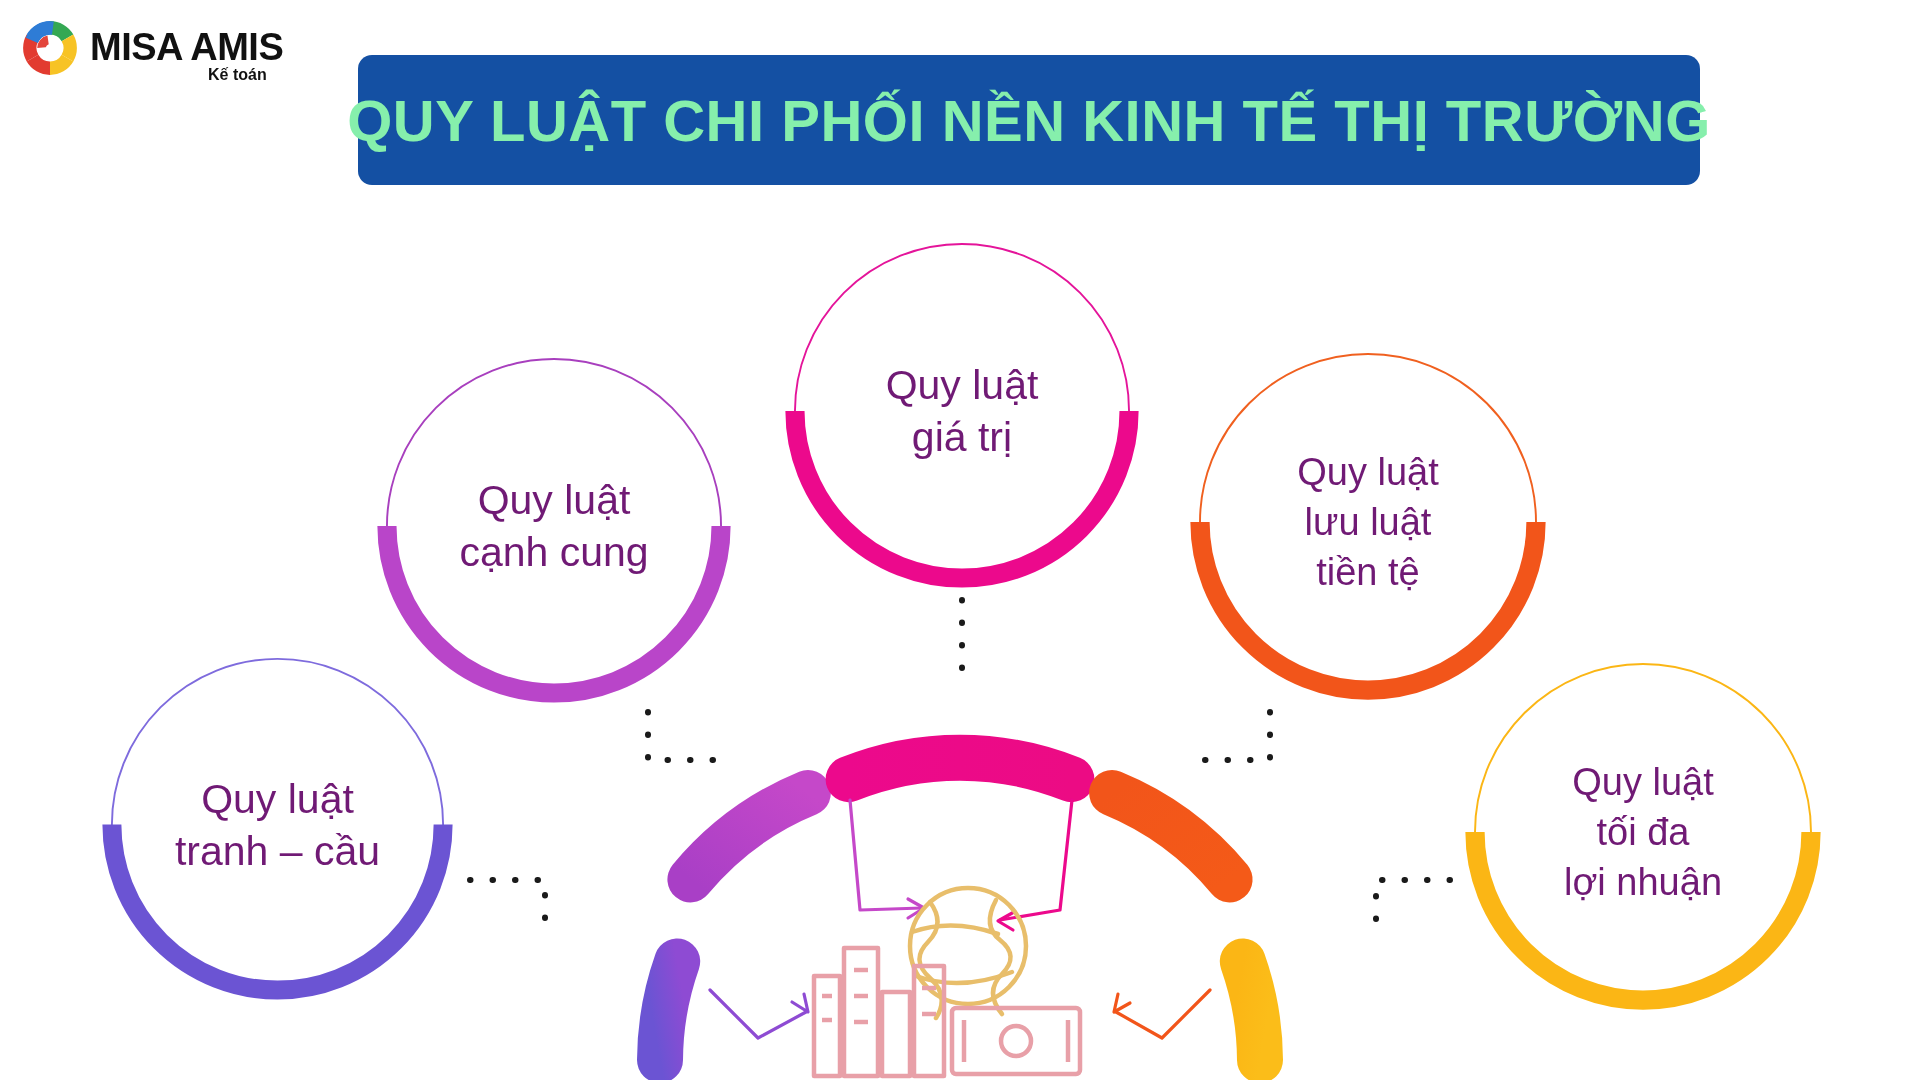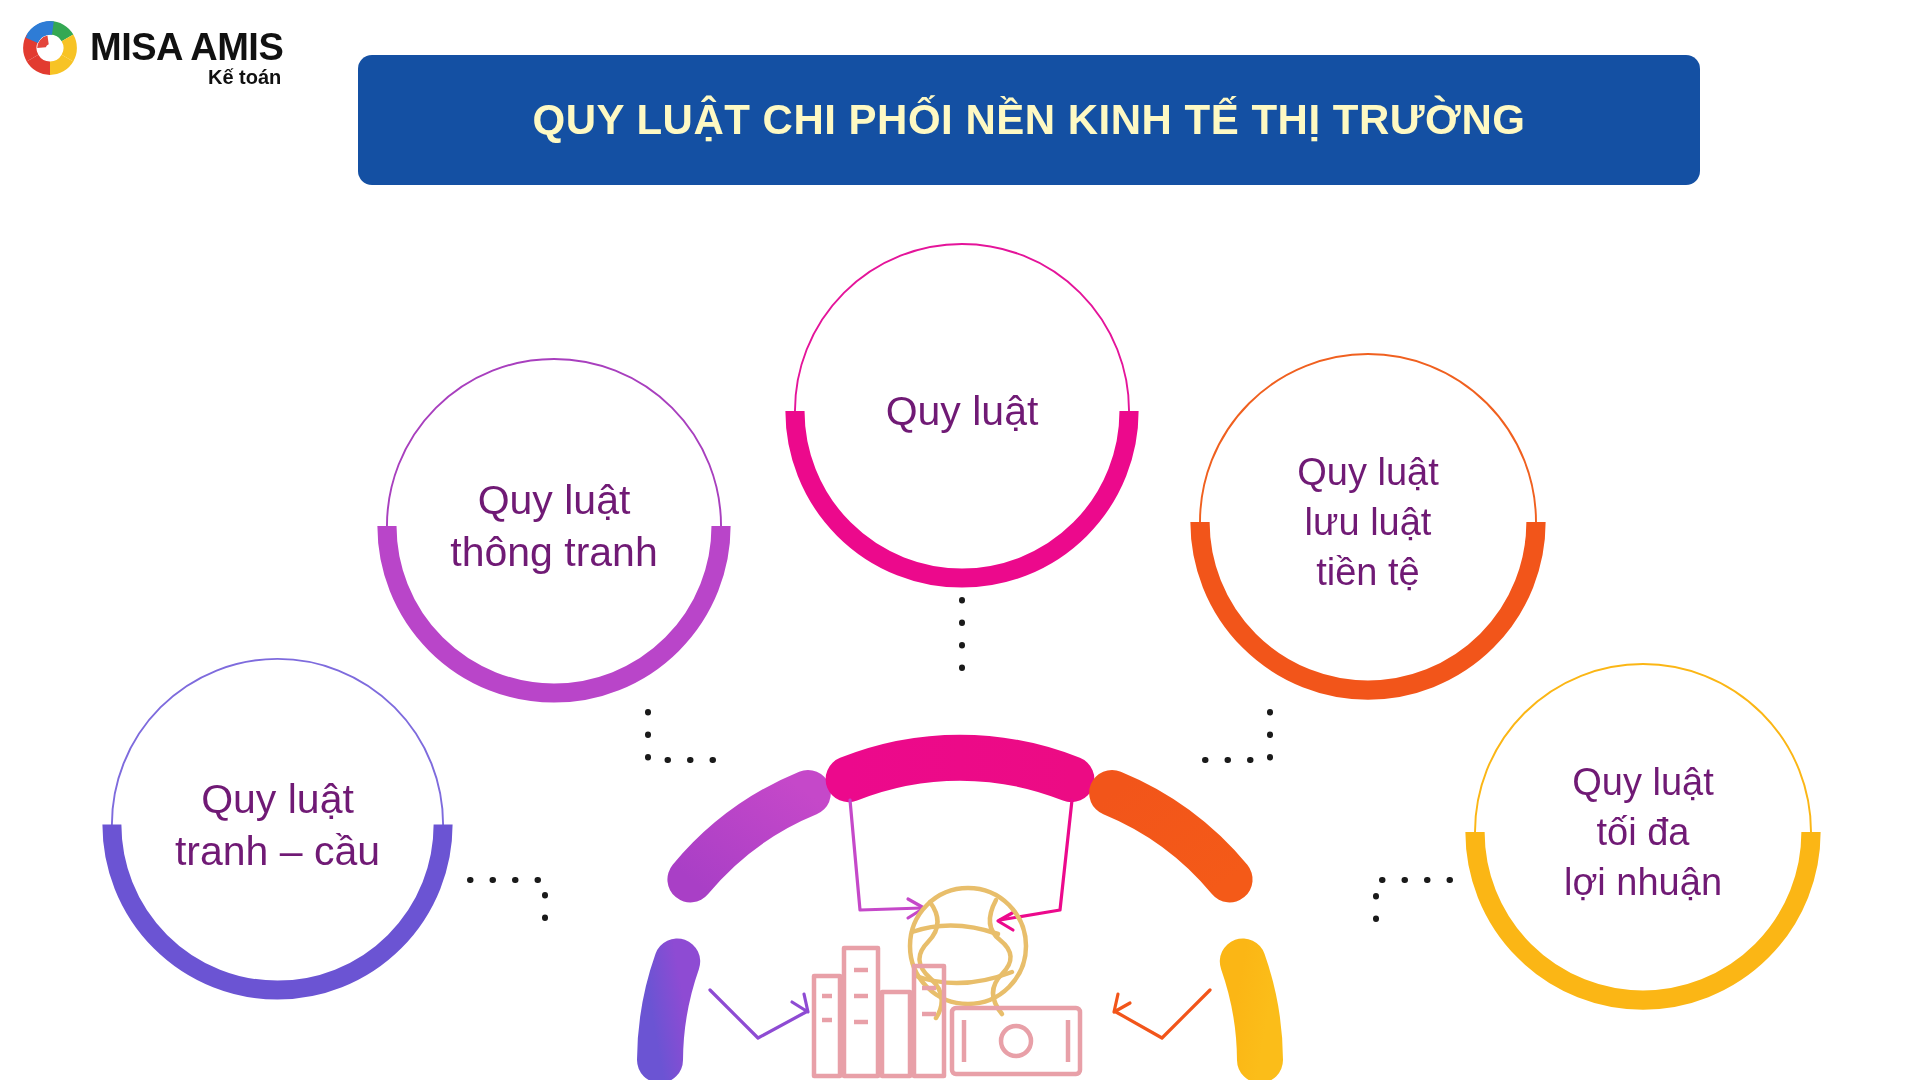--- a/index.html
+++ b/index.html
@@ -27,36 +27,36 @@
     width: 64px; height: 64px;
   }
   #logo-wordmark {
     position: absolute; left: 72px; top: 14px;
     font-size: 38px; font-weight: 700; letter-spacing: -0.5px;
     color: #111111; white-space: nowrap;
     font-family: "Liberation Sans", "DejaVu Sans", sans-serif;
   }
   #logo-sub {
     position: absolute; left: 190px; top: 54px;
-    font-size: 20px; font-weight: 700; color: #111111;
+    font-size: 16px; font-weight: 700; color: #111111;
     white-space: nowrap;
   }
 
   
   #title-banner {
     position: absolute;
     left: 358px; top: 55px;
     width: 1342px; height: 130px;
     background: #1450A3;
     border-radius: 14px;
     display: flex; align-items: center; justify-content: center;
   }
   #title-text {
-    color: #fef9c3;
-    font-size: 42px;
+    color: #86efac;
+    font-size: 58px;
     font-weight: 700;
     letter-spacing: 0.5px;
     white-space: nowrap;
     text-align: right;
     font-family: "Liberation Sans", "DejaVu Sans", sans-serif;
   }
 
   
   .bubble {
     position: absolute;
@@ -234,31 +234,32 @@
     </div>
   </div>
 
   <div class="bubble" id="bubble-1" style="left:380px; top:352px; width:348px; height:348px;">
     <svg class="ring-svg" viewBox="0 0 200 200">
       <circle cx="100" cy="100" r="96" fill="#ffffff" stroke="#A83FBE" stroke-width="1.1"></circle>
       <path d="M 4 100 A 96 96 0 0 0 196 100" fill="none" stroke="#B945C9" stroke-width="11" stroke-linecap="butt"></path>
     </svg>
     <div class="bubble-label" style="font-size:41px;">
       <div>Quy luật</div>
-      <div>thông tranh</div>
+      <div>cạnh cung</div>
     </div>
   </div>
 
   <div class="bubble" id="bubble-2" style="left:788px; top:237px; width:348px; height:348px;">
     <svg class="ring-svg" viewBox="0 0 200 200">
       <circle cx="100" cy="100" r="96" fill="#ffffff" stroke="#E4149A" stroke-width="1.1"></circle>
       <path d="M 4 100 A 96 96 0 0 0 196 100" fill="none" stroke="#EC098C" stroke-width="11" stroke-linecap="butt"></path>
     </svg>
     <div class="bubble-label" style="font-size:41px;">
       <div>Quy luật</div>
+      <div>giá trị</div>
     </div>
   </div>
 
   <div class="bubble" id="bubble-3" style="left:1193px; top:347px; width:350px; height:350px;">
     <svg class="ring-svg" viewBox="0 0 200 200">
       <circle cx="100" cy="100" r="96" fill="#ffffff" stroke="#F0601F" stroke-width="1.1"></circle>
       <path d="M 4 100 A 96 96 0 0 0 196 100" fill="none" stroke="#F2551A" stroke-width="11" stroke-linecap="butt"></path>
     </svg>
     <div class="bubble-label" style="font-size:38px; line-height:1.32;">
       <div>Quy luật</div>

